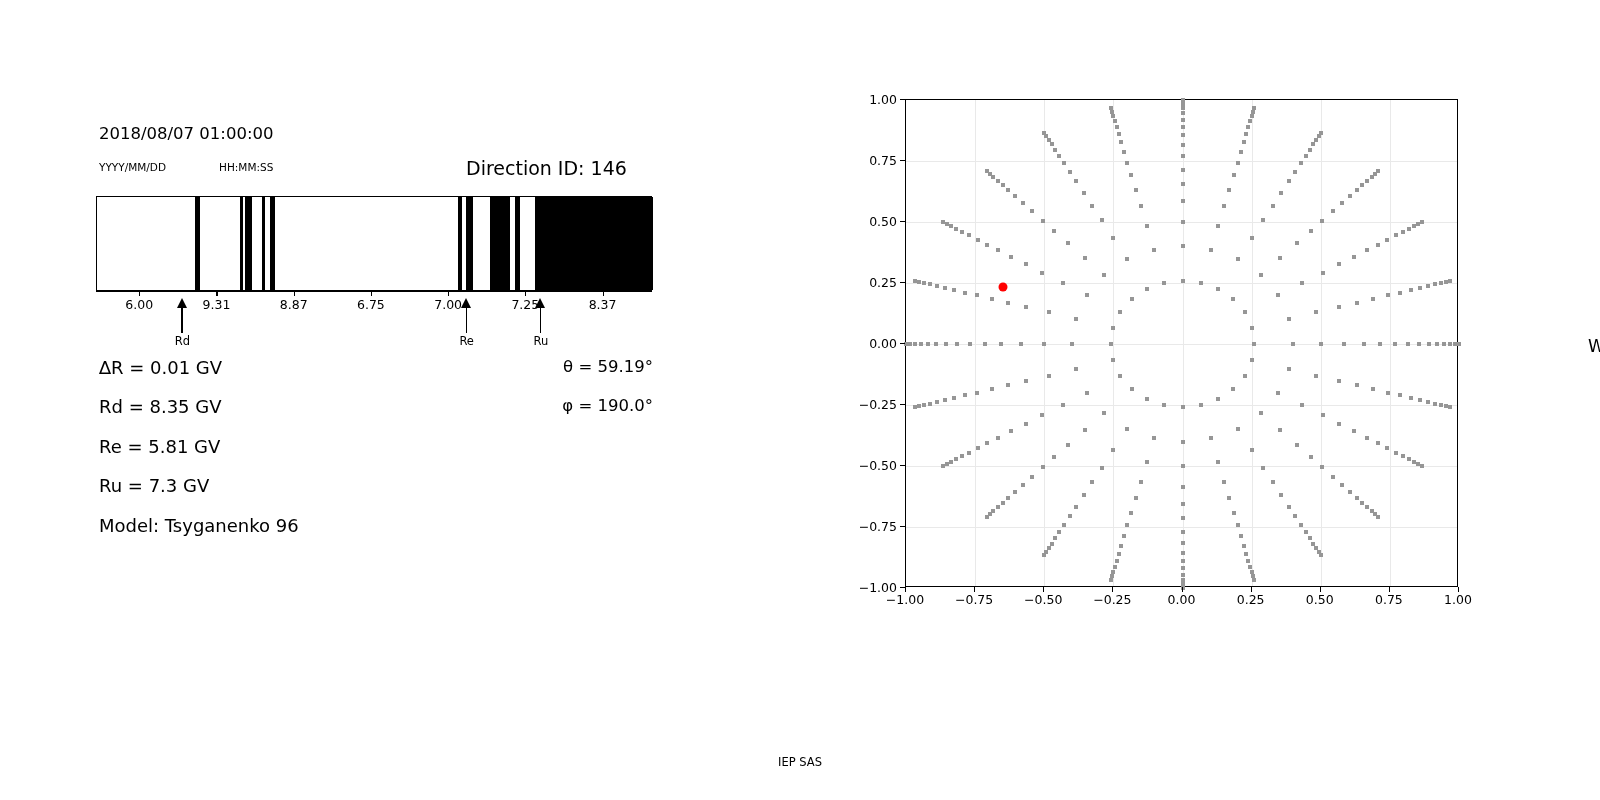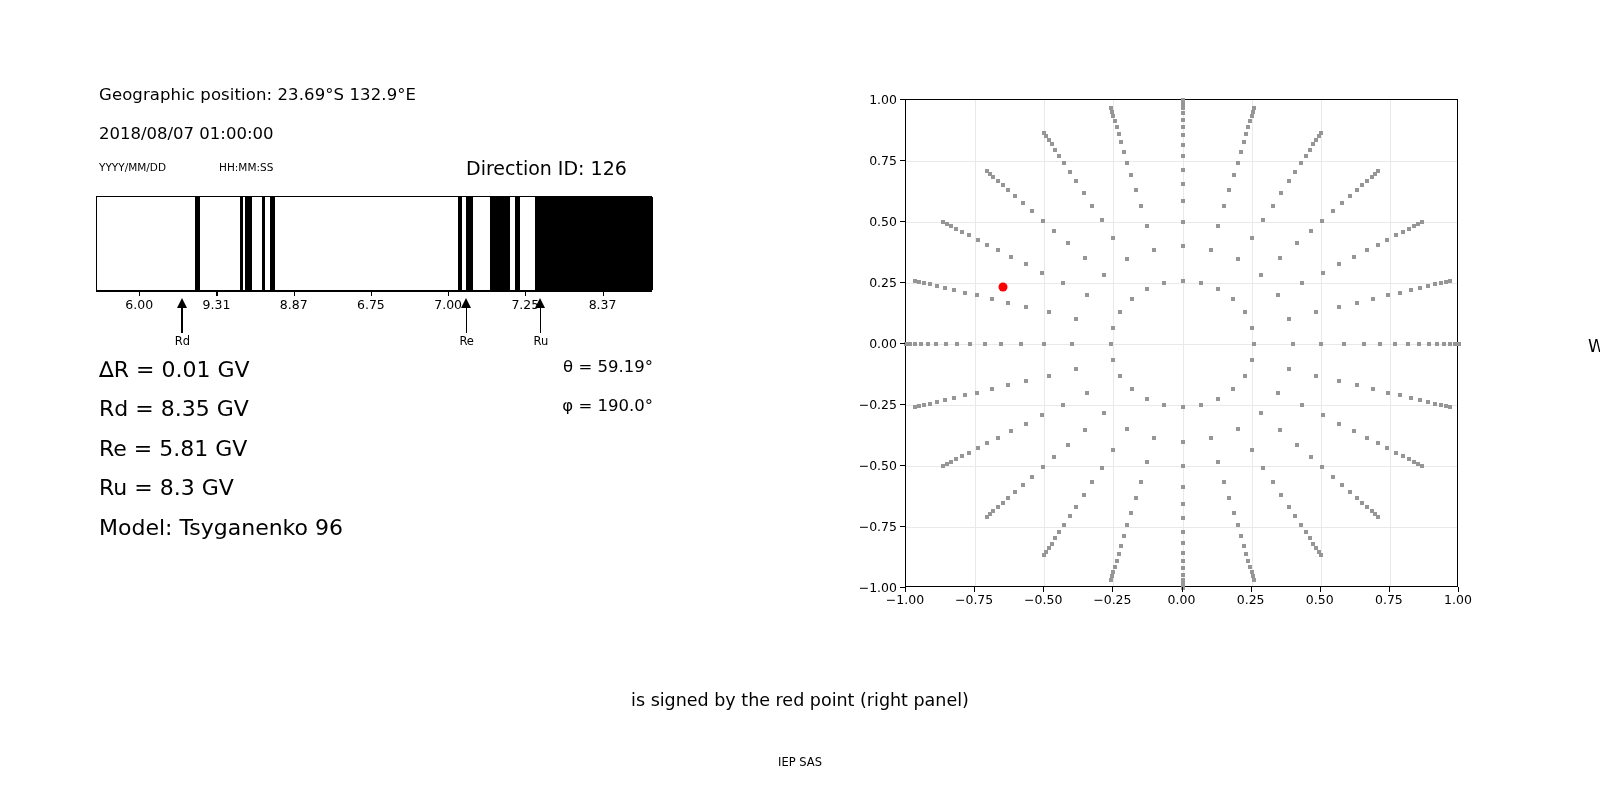--- a/index.html
+++ b/index.html
@@ -35,21 +35,21 @@
   .rarrow{position:absolute;width:22px;}
   .rarrow .shaft{position:absolute;left:10px;top:8px;width:1.3px;height:27px;background:#000;}
   .rarrow .head{
     position:absolute;left:5.4px;top:0px;width:0;height:0;
     border-left:5.2px solid transparent;border-right:5.2px solid transparent;
     border-bottom:10px solid #000;
   }
   .rarrow .alabel{position:absolute;left:0;top:36px;width:22px;text-align:center;font-size:11.5px;}
 
   
-  .param{position:absolute;font-size:22px;white-space:nowrap;}
+  .param{position:absolute;font-size:18px;white-space:nowrap;}
   .param-r{position:absolute;font-size:16.5px;white-space:nowrap;text-align:right;}
 
   
   #right-panel{position:absolute;left:760px;top:0;width:840px;height:660px;}
   #polar-axes{
     position:absolute;left:145px;top:99px;width:553px;height:488px;
     border:1.15px solid #000;box-sizing:border-box;background:#fff;
   }
   #polar-axes .gridline{position:absolute;background:#e9e9e9;}
   #polar-axes .gridline.v{top:0;height:100%;width:1px;}
@@ -71,29 +71,28 @@
   #caption{position:absolute;left:0;top:684px;width:1600px;text-align:center;
     font-size:17.5px;line-height:32px;}
   #footer{position:absolute;left:0;top:755px;width:1600px;text-align:center;
     font-size:11.5px;}
 </style>
 </head>
 <body>
 
 <div id="left-panel">
 
-  <div class="hdr-geo">Geographic position: 23.69°S 132.9°E</div>
 
   <div class="hdr-date">2018/08/07 01:00:00</div>
 
   <div class="hdr-fmt1">YYYY/MM/DD</div>
 
   <div class="hdr-fmt2">HH:MM:SS</div>
 
-  <div class="hdr-dirid">Direction ID: 126</div>
+  <div class="hdr-dirid">Direction ID: 146</div>
 
   <div id="penumbra-bar">
       <div class="band" style="left: 98.2267px; width: 4.63333px;"></div>
       <div class="band" style="left: 143.324px; width: 2.78px;"></div>
       <div class="band" style="left: 147.649px; width: 7.41333px;"></div>
       <div class="band" style="left: 164.638px; width: 3.08889px;"></div>
       <div class="band" style="left: 172.669px; width: 5.25111px;"></div>
       <div class="band" style="left: 361.091px; width: 4.01556px;"></div>
       <div class="band" style="left: 369.122px; width: 7.10444px;"></div>
       <div class="band" style="left: 393.216px; width: 19.46px;"></div>
@@ -130,21 +129,21 @@
       <div class="alabel">Re</div>
     </div>
     <div class="rarrow" style="left: 529.8px; top: 298px;">
       <div class="head"></div>
       <div class="shaft"></div>
       <div class="alabel">Ru</div>
     </div>
     <div class="param" style="left: 99px; top: 357px;">∆R = 0.01 GV</div>
     <div class="param" style="left: 99px; top: 396.4px;">Rd = 8.35 GV</div>
     <div class="param" style="left: 99px; top: 435.8px;">Re = 5.81 GV</div>
-    <div class="param" style="left: 99px; top: 475.2px;">Ru = 8.3 GV</div>
+    <div class="param" style="left: 99px; top: 475.2px;">Ru = 7.3 GV</div>
     <div class="param" style="left: 99px; top: 514.6px;">Model: Tsyganenko 96</div>
     <div class="param-r" style="left: 450px; width: 203px; top: 357px;">θ = 59.19°</div>
     <div class="param-r" style="left: 450px; width: 203px; top: 396.4px;">φ = 190.0°</div>
   </div>
 
 <div id="right-panel">
 
   <div id="polar-axes">
       <div class="gridline v" style="left: 69.125px;"></div>
       <div class="gridline h" style="top: 427px;"></div>
@@ -557,16 +556,15 @@
     <div class="ytick" style="top: 160px;">0.75</div>
     <div class="xtickmark" style="left: 628.875px;"></div>
     <div class="xtick" style="left: 628.875px;">0.75</div>
     <div class="ytickmark" style="top: 99px;"></div>
     <div class="ytick" style="top: 99px;">1.00</div>
     <div class="xtickmark" style="left: 698px;"></div>
     <div class="xtick" style="left: 698px;">1.00</div>
   </div>
 
 <div id="caption">
-  <div>is signed by the red point (right panel)</div>
 </div>
 
 <div id="footer">IEP SAS</div>
 
 </body></html>

